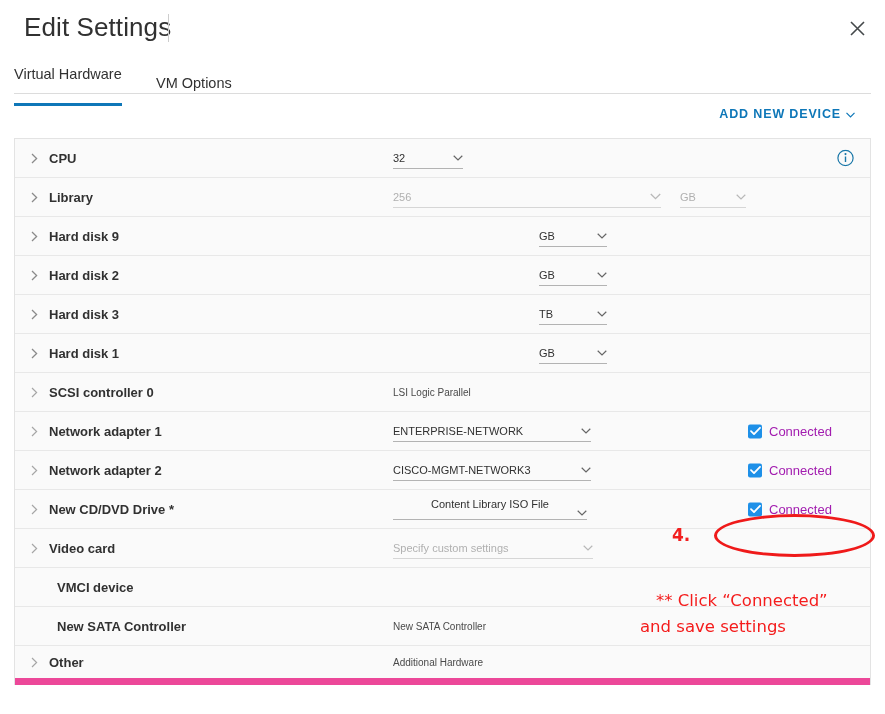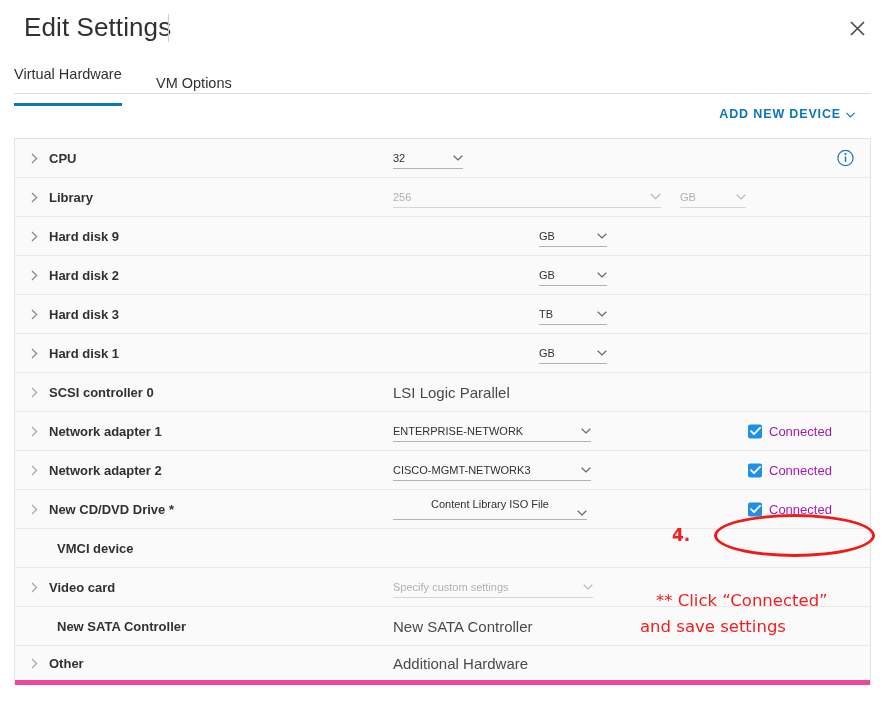--- a/index.html
+++ b/index.html
@@ -127,21 +127,21 @@
   }
   .hw-row {
     position: relative;
     height: 39px;
     border-bottom: 1px solid #e8e8e8;
     box-sizing: border-box;
     background: #fafafa;
     display: flex;
     align-items: center;
   }
-  .hw-row:last-child { border-bottom: 5px solid #ec4899; }
+  .hw-row:last-child { border-bottom: 7px solid #ec4899; }
 
   .expander {
     position: absolute;
     left: 12px;
     top: 50%;
     transform: translateY(-50%);
     width: 14px;
     height: 14px;
     display: flex;
     align-items: center;
@@ -161,21 +161,21 @@
     white-space: nowrap;
   }
   .hw-label.no-arrow { left: 42px; }
 
   
   .hw-value {
     position: absolute;
     left: 378px;
     top: 50%;
     transform: translateY(-50%);
-    font-size: 15px;
+    font-size: 10px;
     color: #4a4a4a;
     white-space: nowrap;
   }
 
   
   .field {
     position: absolute;
     top: 50%;
     transform: translateY(-50%);
     height: 22px;
@@ -526,39 +526,39 @@
       <span class="checkbox">
         <svg width="11" height="9" viewBox="0 0 11 9">
             <path d="M1 4.6 L4 7.6 L10 1.3" stroke="#ffffff" stroke-width="1.8" fill="none" stroke-linecap="round" stroke-linejoin="round"></path>
           </svg>
       </span>
       <span class="check-label">Connected</span>
     </div>
   </div>
 
   <div class="hw-row">
-    <span class="hw-label no-arrow">VMCI device</span>
-    <span class="hw-value"></span>
-  </div>
-
-  <div class="hw-row">
     <span class="expander">
       <svg width="7" height="11" viewBox="0 0 7 11">
           <path d="M1 1 L5.6 5.5 L1 10" stroke="#a6a6a6" stroke-width="1.2" fill="none"></path>
         </svg>
     </span>
     <span class="hw-label">Video card</span>
     <div class="field field-video disabled">
       <span class="ftext">Specify custom settings</span>
       <span class="fchev">
         <svg width="10" height="6" viewBox="0 0 10 6">
             <path d="M0.7 0.8 L5 5 L9.3 0.8" stroke="#b8b8b8" stroke-width="1.2" fill="none"></path>
           </svg>
       </span>
     </div>
+  </div>
+
+  <div class="hw-row">
+    <span class="hw-label no-arrow">VMCI device</span>
+    <span class="hw-value"></span>
   </div>
 
   <div class="hw-row">
     <span class="hw-label no-arrow">New SATA Controller</span>
     <span class="hw-value">New SATA Controller</span>
   </div>
 
   <div class="hw-row">
     <span class="expander">
       <svg width="7" height="11" viewBox="0 0 7 11">

